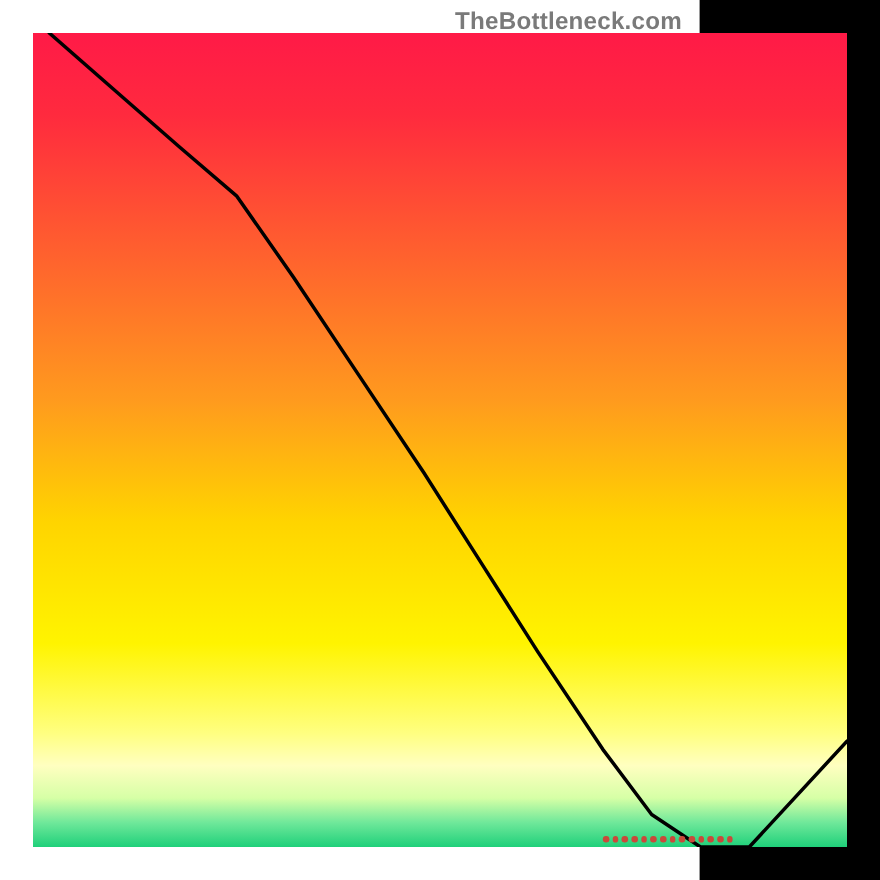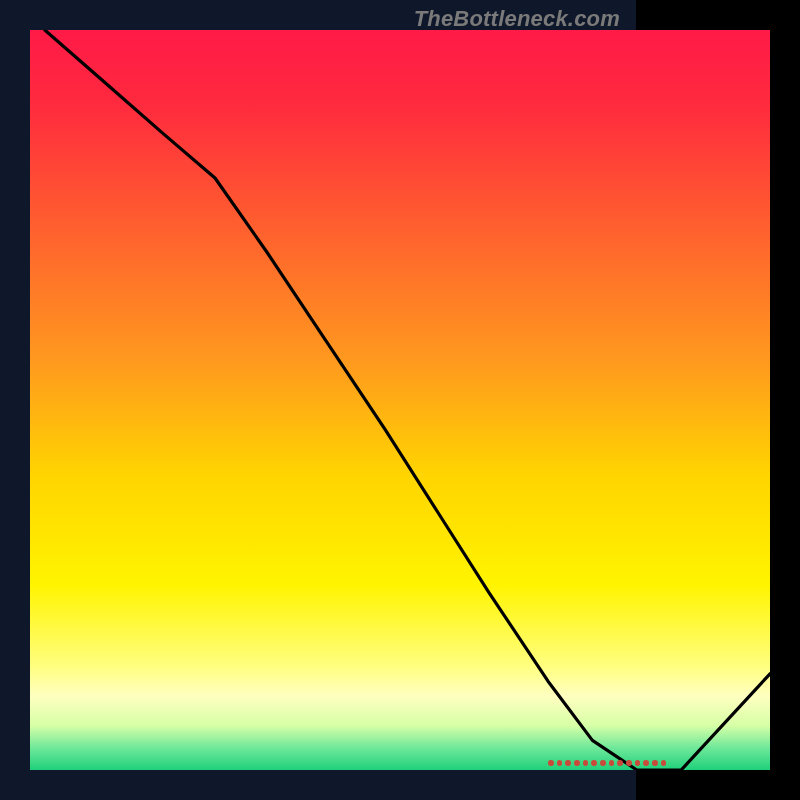--- a/index.html
+++ b/index.html
@@ -9,22 +9,21 @@
     height: 800px;
     background: #000;
     overflow: hidden;
     font-family: Arial, Helvetica, sans-serif;
   }
   .frame {
     position: absolute;
     left: 0; top: 0;
     width: 636px;
     height: 800px;
-    background: #0f172a;
-    font-style: italic;
+    background: #ffffff;
   }
   .plot-area {
     position: absolute;
     left: 30px;
     top: 30px;
     width: 740px;
     height: 740px;
     overflow: hidden;
   }
   .gradient {

